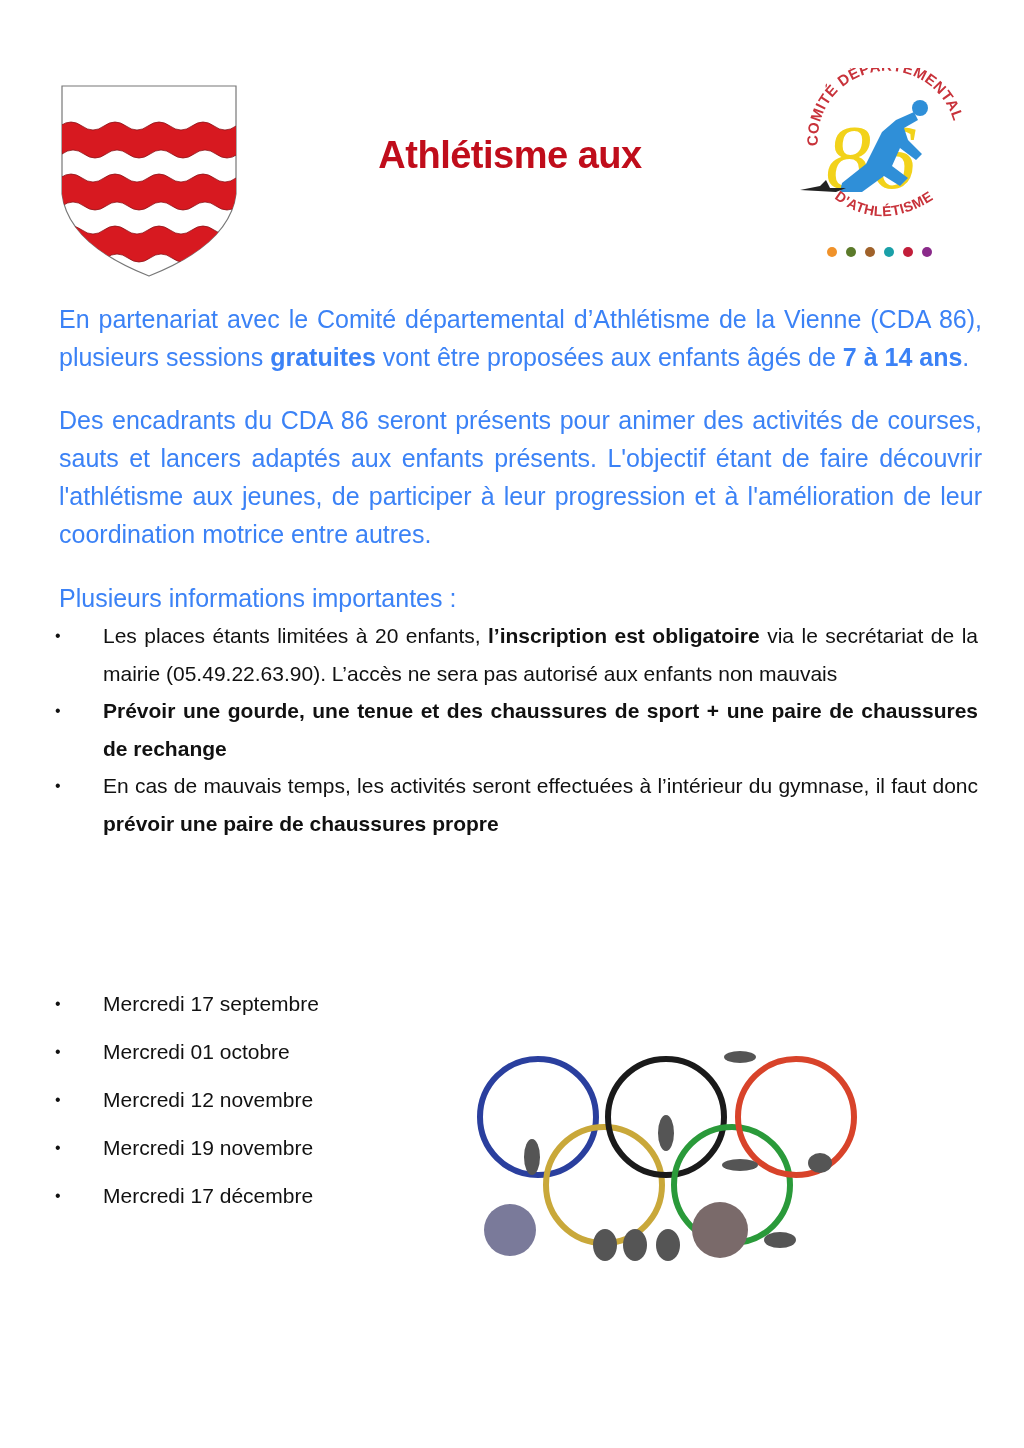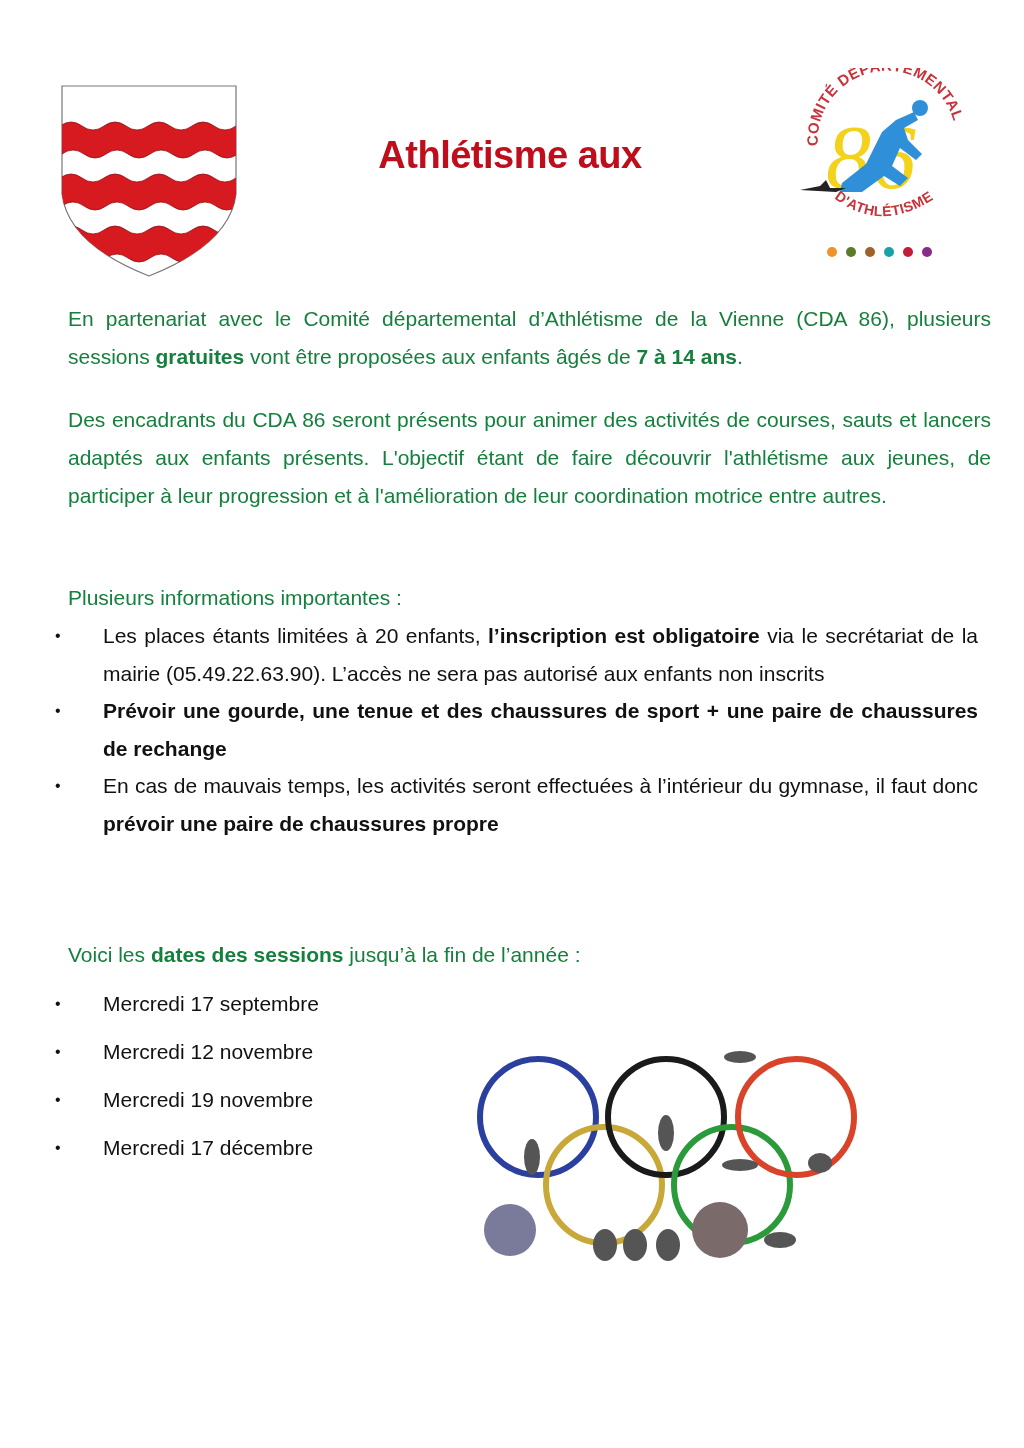--- a/index.html
+++ b/index.html
@@ -8,22 +8,22 @@
   .page { position: absolute; left: 0; top: 0; width: 1024px; height: 1448px; padding-left: 12px; }
 
   .crest { position: absolute; left: 60px; top: 84px; width: 178px; height: 194px; }
   .logo { position: absolute; left: 796px; top: 68px; width: 176px; height: 196px; }
 
   .title { position: absolute; left: 300px; width: 420px; text-align: center;
            color: #c00d1b; font-weight: bold; font-size: 38px; letter-spacing: -0.5px; }
   .title.l1 { top: 134px; }
   .title.l2 { top: 212px; }
 
-  .txt { position: absolute; left: 68px; width: 923px; font-size: 21px; line-height: 38px;
-         text-align: justify; color: #15803d; font-stretch: condensed; }
+  .txt { position: absolute; left: 59px; width: 923px; font-size: 25px; line-height: 38px;
+         text-align: justify; color: #3b82f6; font-stretch: condensed; }
   .txt b { font-weight: bold; }
   .p1 { top: 300px; }
   .p2 { top: 401px; }
   .p3 { top: 579px; }
   .info-list { position: absolute; left: 55px; top: 617px; width: 923px; margin: 0; padding: 0; list-style: none; }
   .info-list li { position: relative; padding-left: 48px; font-size: 21px; line-height: 37.5px; text-align: justify; }
   .info-list li::before { content: "•"; position: absolute; left: 0; top: 0; font-size: 16px; }
   .p4 { top: 936px; }
   .dates { position: absolute; left: 55px; top: 982px; margin: 0; padding: 0; list-style: none; }
   .dates li { position: relative; padding-left: 48px; font-size: 21px; height: 48px; line-height: 44px; }
@@ -77,29 +77,29 @@
     </g>
   </svg>
 
   <div class="txt p1"><span>En partenariat avec le Comité départemental d’Athlétisme de la Vienne (CDA 86), plusieurs sessions </span><b>gratuites</b><span> vont être proposées aux enfants âgés de </span><b>7 à 14 ans</b><span>.</span></div>
 
   <div class="txt p2">Des encadrants du CDA 86 seront présents pour animer des activités de courses, sauts et lancers adaptés aux enfants présents. L'objectif étant de faire découvrir l'athlétisme aux jeunes, de participer à leur progression et à l'amélioration de leur coordination motrice entre autres.</div>
 
   <div class="txt p3">Plusieurs informations importantes :</div>
 
   <ul class="info-list">
-    <li><span>Les places étants limitées à 20 enfants, </span><b>l’inscription est obligatoire</b><span> via le secrétariat de la mairie (05.49.22.63.90). L’accès ne sera pas autorisé aux enfants non inscrits</span></li>
+    <li><span>Les places étants limitées à 20 enfants, </span><b>l’inscription est obligatoire</b><span> via le secrétariat de la mairie (05.49.22.63.90). L’accès ne sera pas autorisé aux enfants non mauvais</span></li>
     <li><span></span><b>Prévoir une gourde, une tenue et des chaussures de sport  + une paire de chaussures de rechange</b><span></span></li>
     <li><span>En cas de mauvais temps, les activités seront effectuées à l’intérieur du gymnase, il faut donc </span><b>prévoir une paire de chaussures propre</b><span></span></li>
   </ul>
 
-  <div class="txt p4"><span>Voici les </span><b>dates des sessions</b><span> jusqu’à la fin de l’année :</span></div>
 
   <ul class="dates">
     <li>Mercredi 17 septembre</li>
+    <li>Mercredi 01 octobre</li>
     <li>Mercredi 12 novembre</li>
     <li>Mercredi 19 novembre</li>
     <li>Mercredi 17 décembre</li>
   </ul>
 
   <svg class="rings" viewBox="0 0 400 235">
     <g fill="none" stroke-width="6">
       <circle cx="68" cy="72" r="58" stroke="#2a3f9e"></circle>
       <circle cx="134" cy="140" r="58" stroke="#c9a83a"></circle>
       <circle cx="196" cy="72" r="58" stroke="#1a1a1a"></circle>

